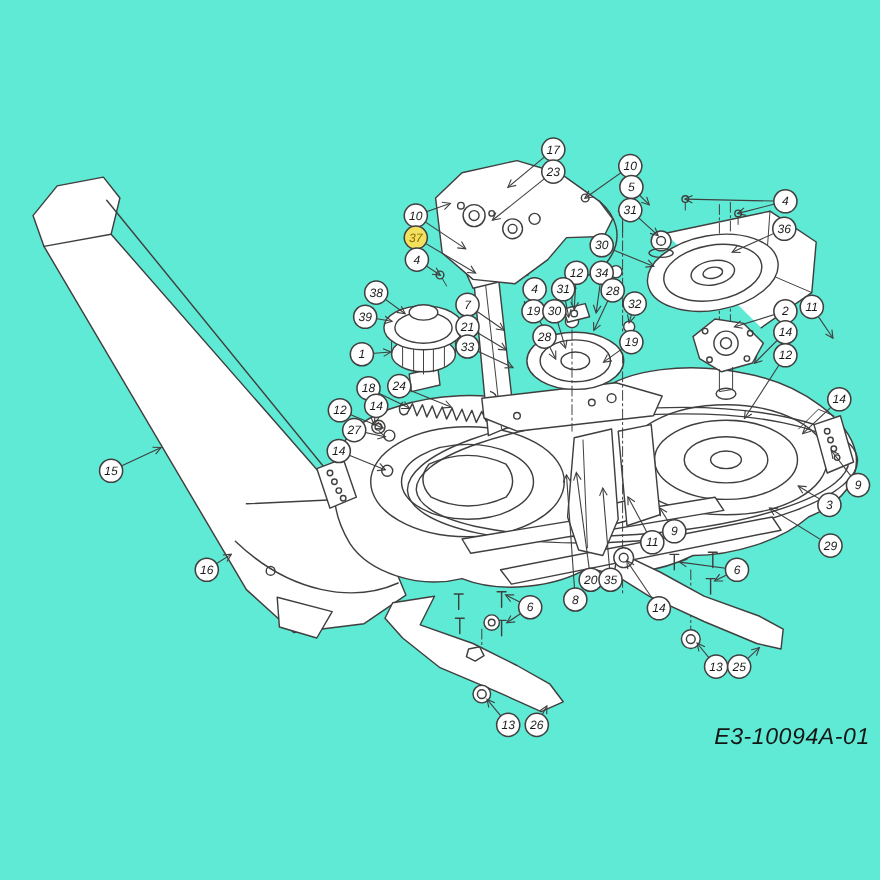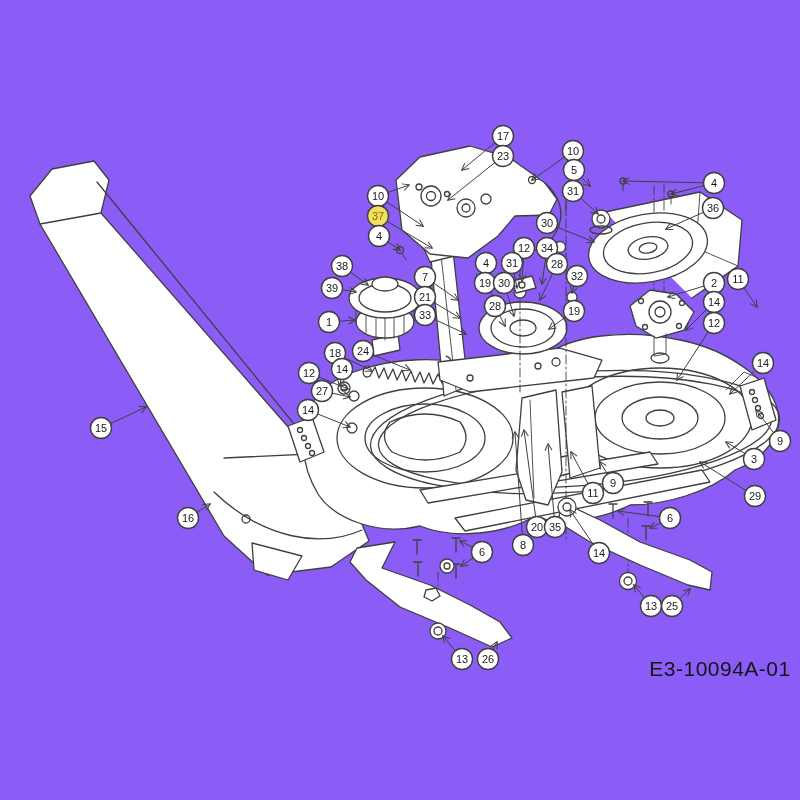--- a/index.html
+++ b/index.html
@@ -1,18 +1,18 @@
 <!DOCTYPE html>
 <html><head>
 <meta charset="utf-8">
 <title>E3-10094A-01</title>
 <style>
   html,body{margin:0;padding:0;background:#fff;}
-  .stage{position:relative;width:800px;height:800px;background:#8b5cf6;overflow:hidden;
-         font-family:"Liberation Sans",sans-serif;}
+  .stage{position:relative;width:800px;height:800px;background:#5eead4;overflow:hidden;
+         font-family:"Liberation Sans",sans-serif;font-style:italic;}
   svg{position:absolute;left:0;top:0;}
   .art *{stroke:#3f3f3f;fill:none;stroke-width:1.3;stroke-linejoin:round;stroke-linecap:round;}
   .art .solid{fill:#ffffff;}
   .art .axis{stroke-dasharray:9 3 2 3;stroke-width:0.9;}
   .art .thin{stroke-width:0.9;}
   .callout-line{stroke:#3f3f3f;stroke-width:1;fill:none;}
   .callout-circle{stroke:#3f3f3f;stroke-width:1.4;}
   .callout-text{font-family:"Liberation Sans",sans-serif;text-anchor:middle;}
   .drawing-number{font-family:"Liberation Sans",sans-serif;font-size:21px;fill:#151515;letter-spacing:0.5px;}
 </style>

